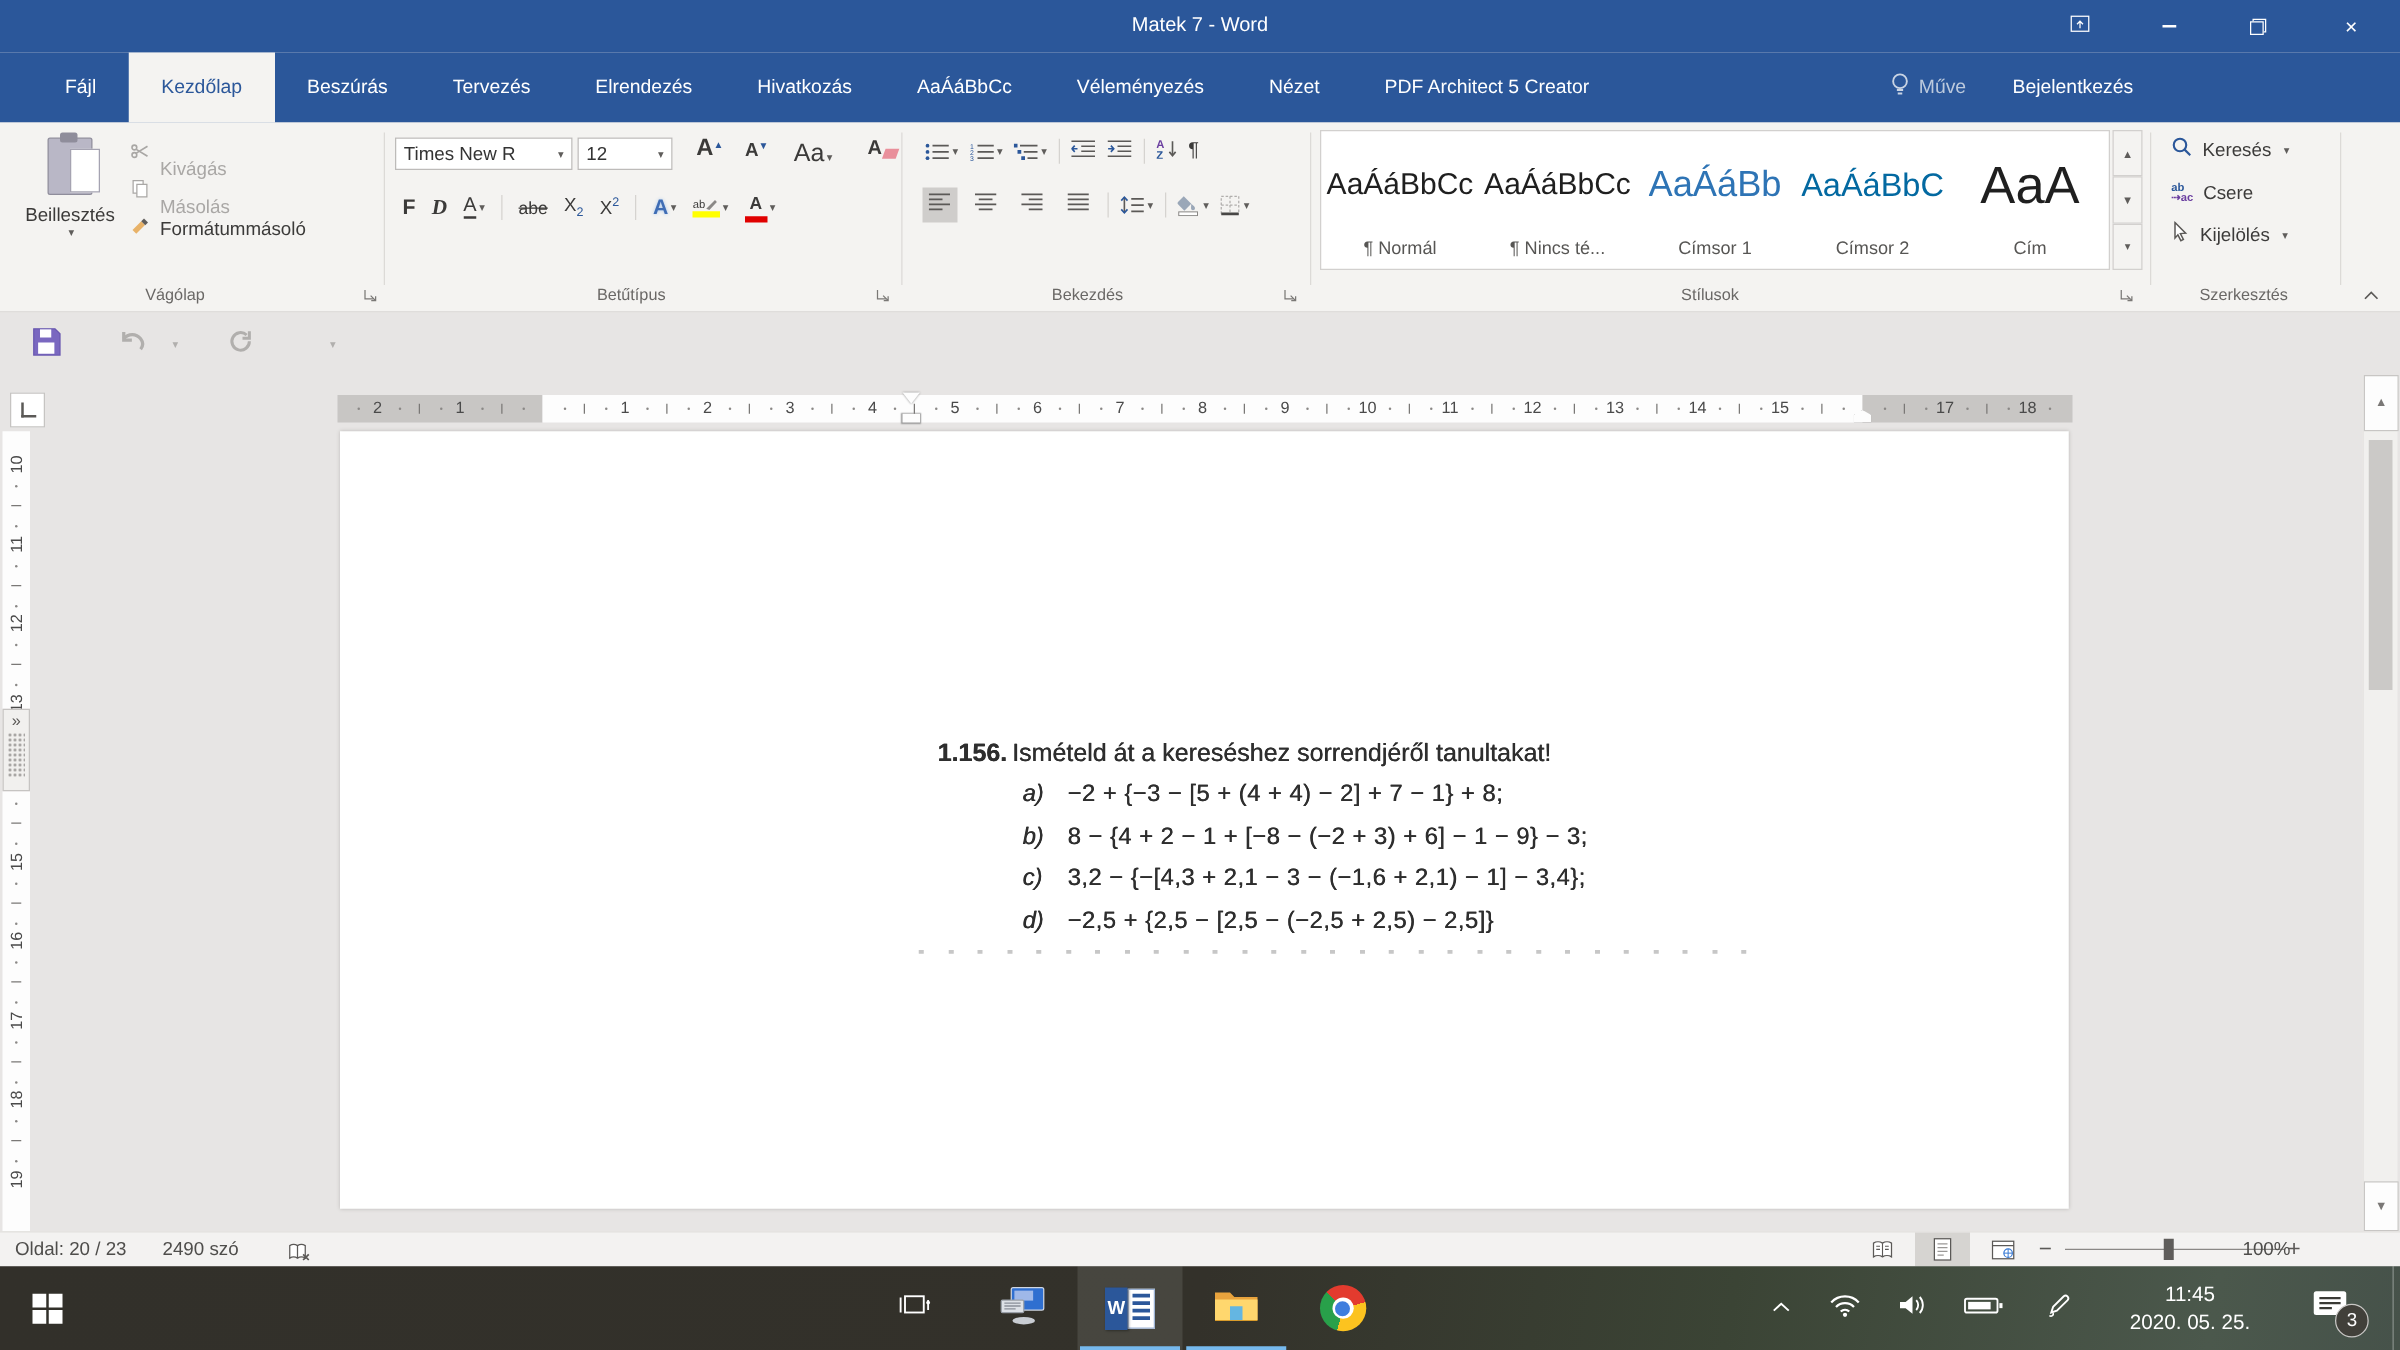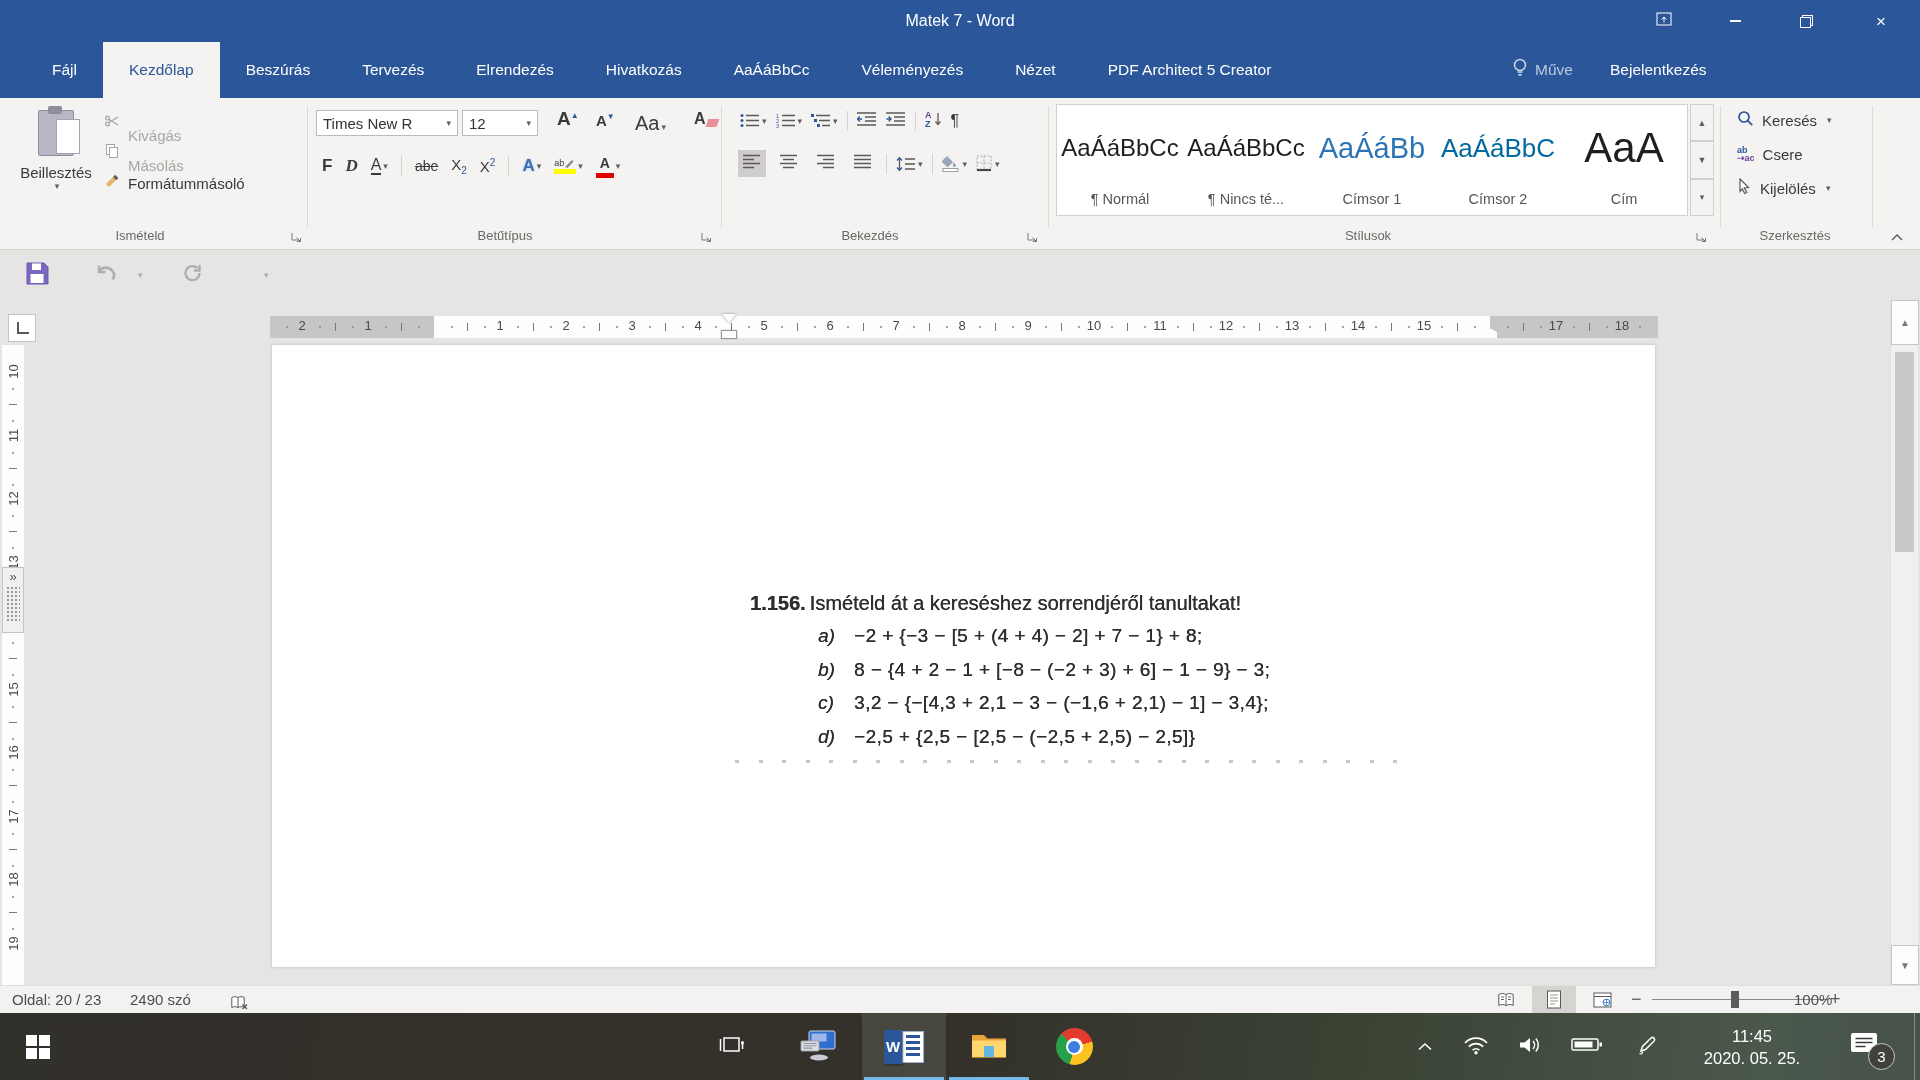--- a/index.html
+++ b/index.html
@@ -214,21 +214,21 @@
       <span class="rbtxt">Másolás</span>
     </div>
     <div class="small-row">
       <span><svg width="16" height="16">
             <path d="M2 11L9 4l3 3-7 7z" fill="#e8b268"></path>
             <path d="M9 4l2.2-2.2L14.4 5l-2.2 2.2z" fill="#5f5d5b"></path>
           </svg></span>
       <span class="rbtxt">Formátummásoló</span>
     </div>
   </div>
-  <div class="grouplabel" style="left:30px;width:220px">Ismételd</div>
+  <div class="grouplabel" style="left:30px;width:220px">Vágólap</div>
   <div class="launcher" style="left:290px"><svg width="12" height="12">
         <path d="M2 2v7h7" fill="none" stroke="#7a7876"></path>
         <path d="M6.5 6.5l4 4M10.5 7v3.5H7" fill="none" stroke="#7a7876"></path>
       </svg></div>
 
   <div class="combo" style="left:316px;top:12px;width:142px">
     <span>Times New R</span>
       <span class="caret">▾</span>
   </div>
   <div class="combo" style="left:462px;top:12px;width:76px">

